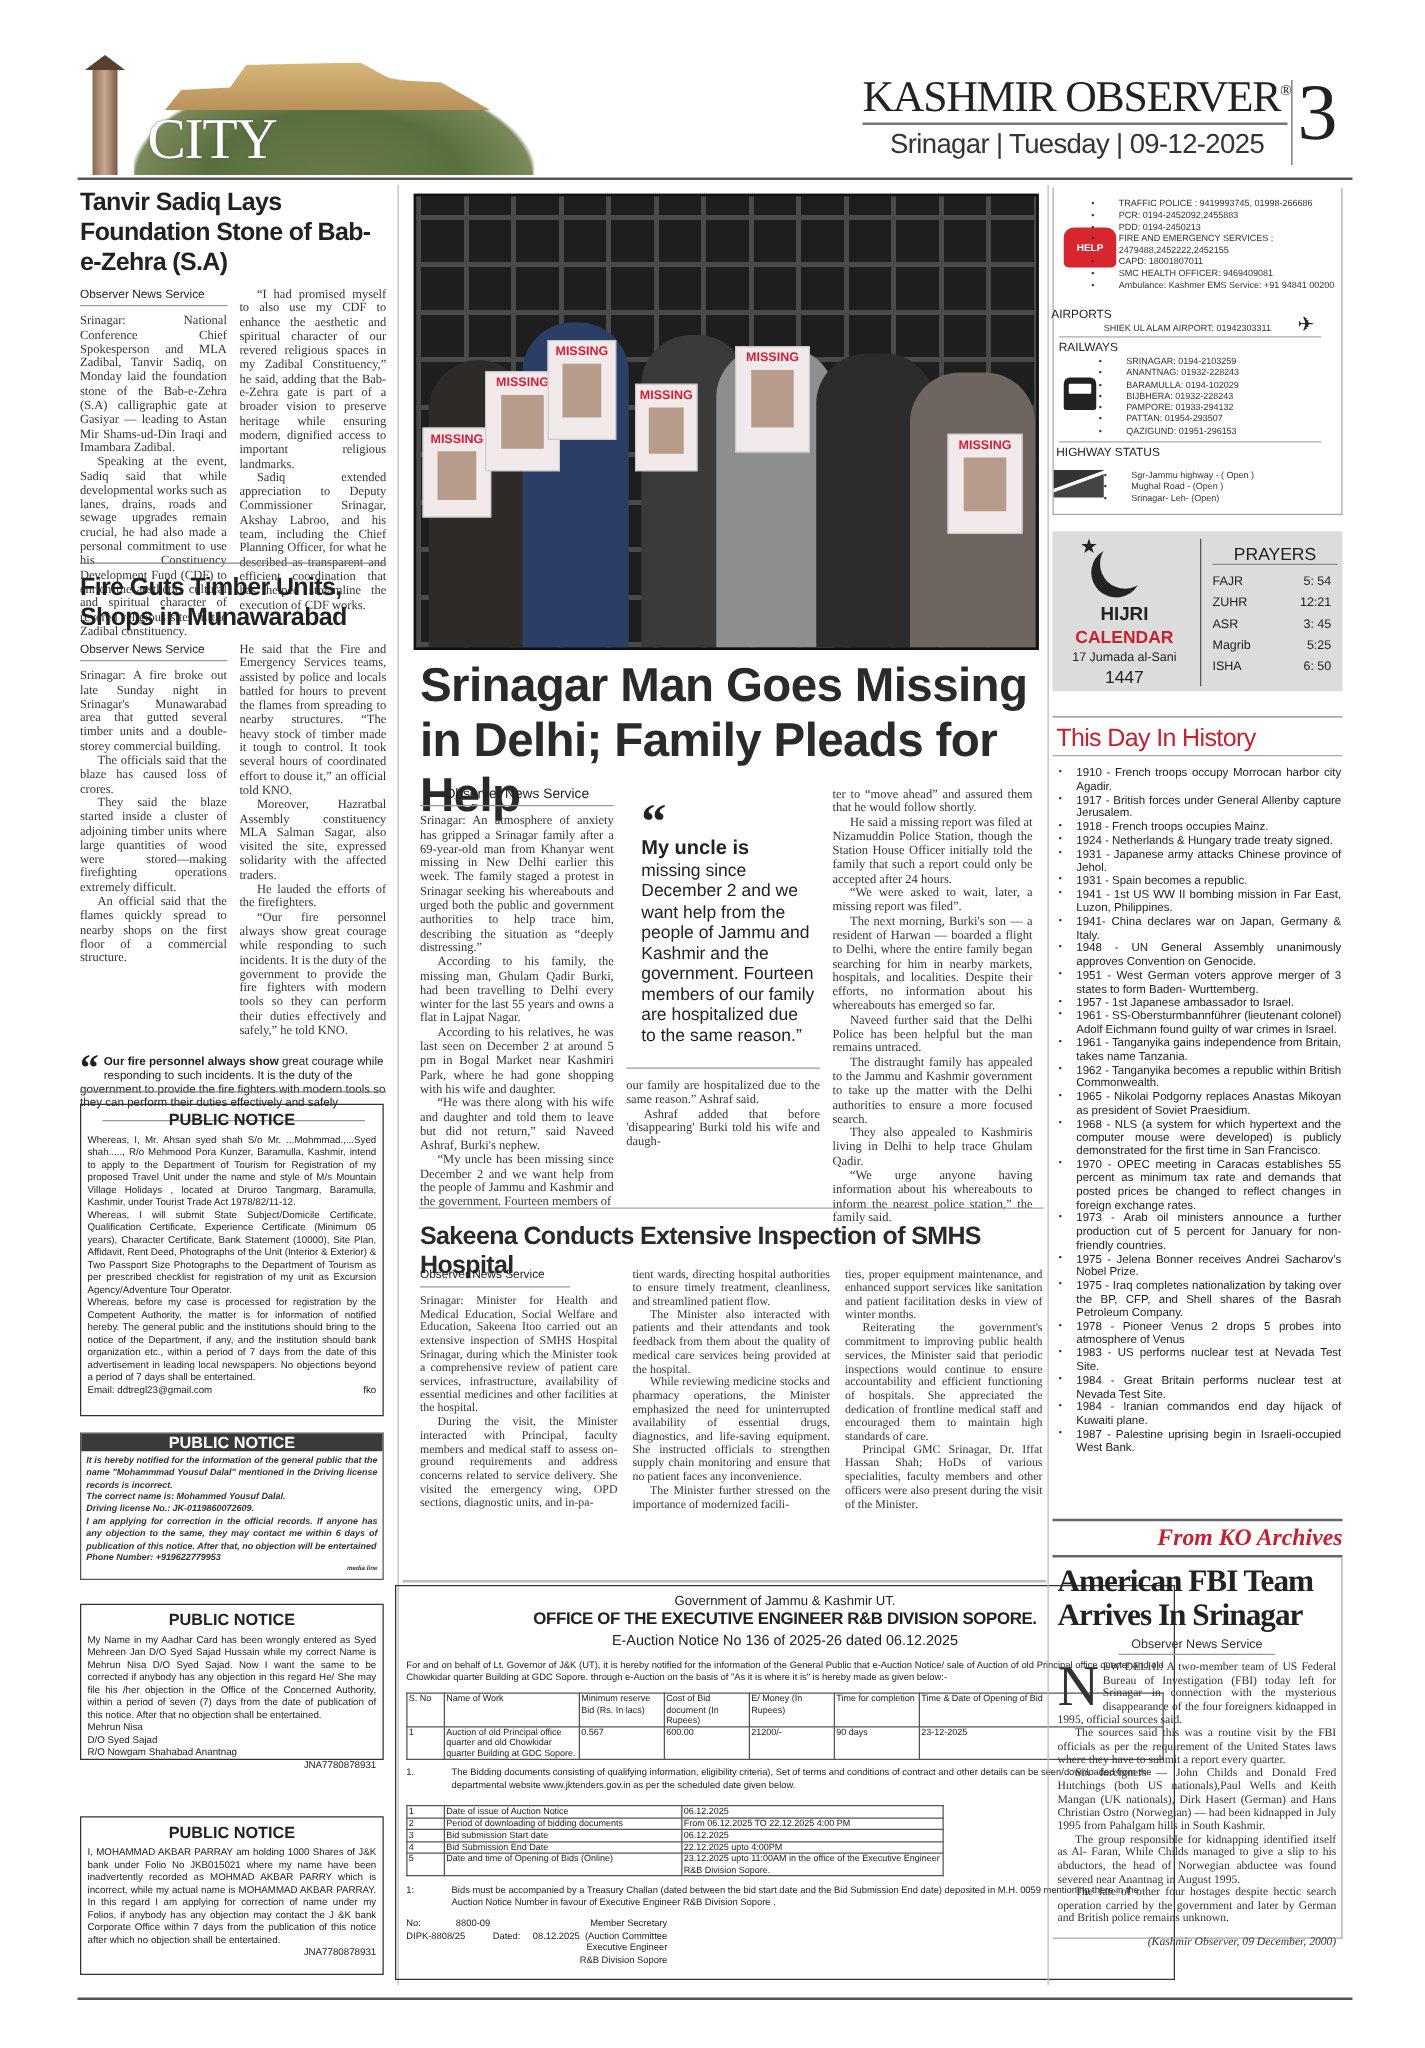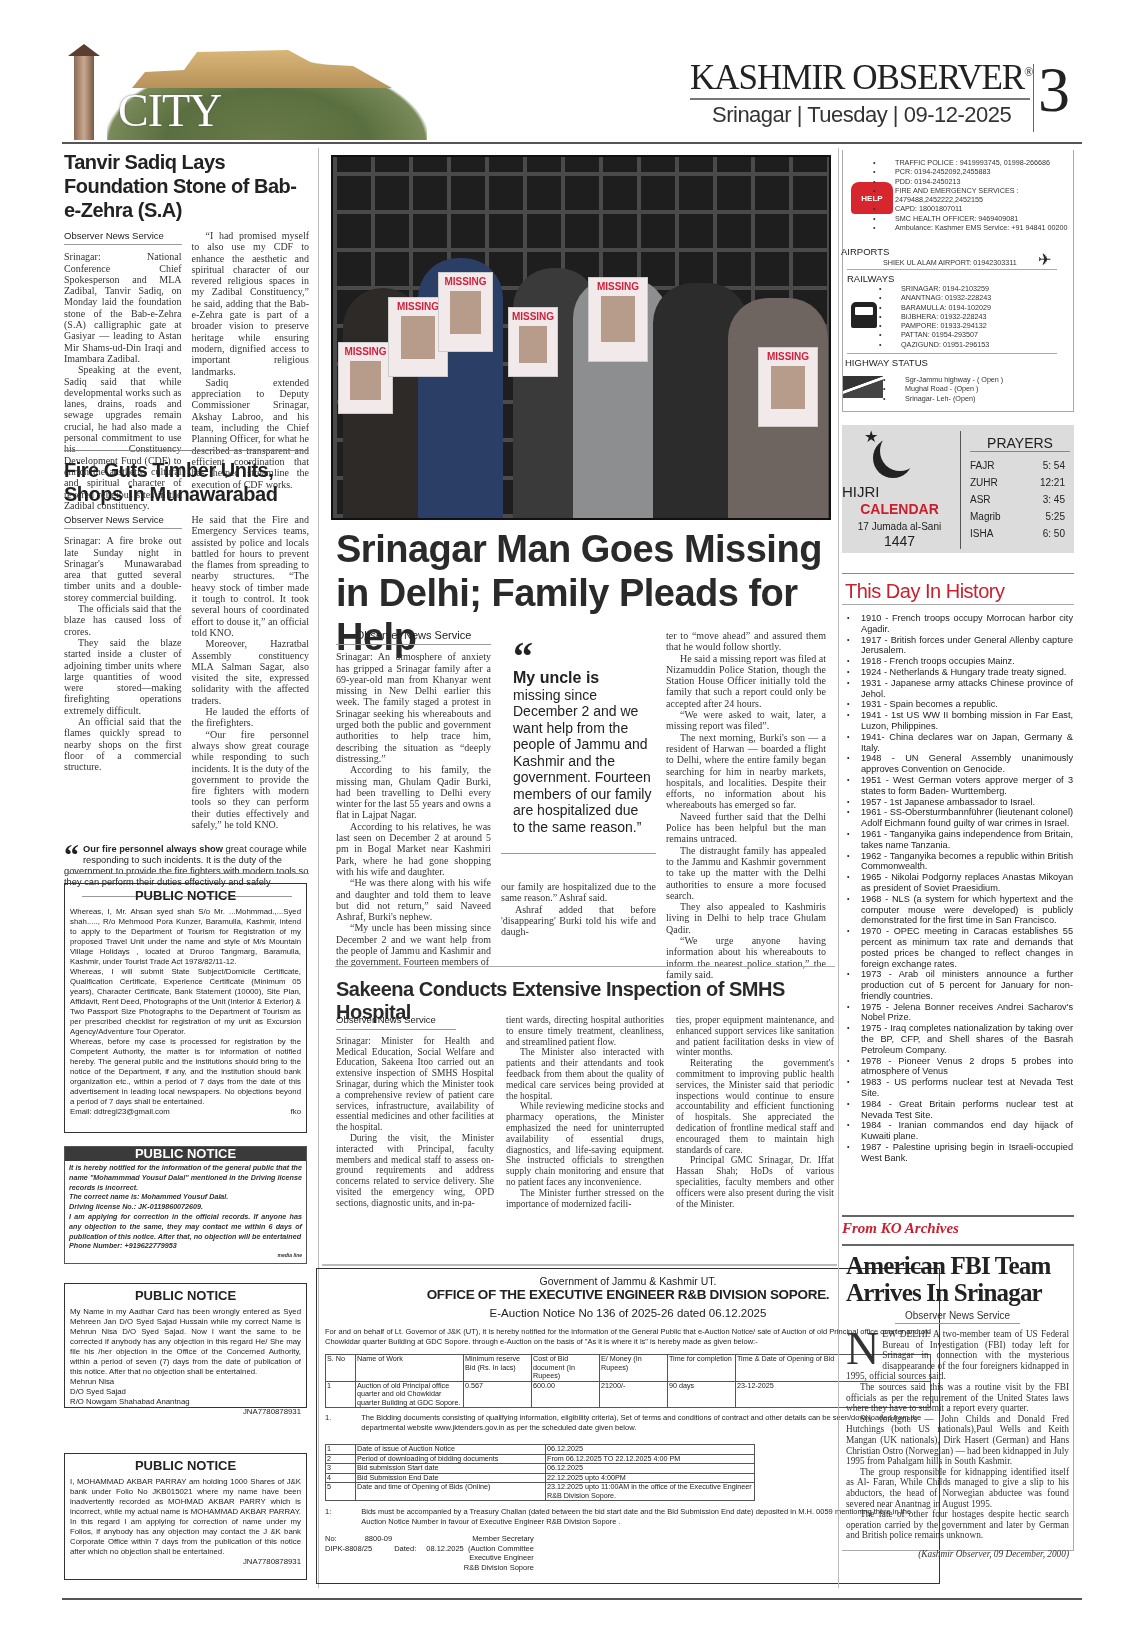--- a/index.html
+++ b/index.html
@@ -173,21 +173,21 @@
     <p>According to his relatives, he was last seen on December 2 at around 5 pm in Bogal Market near Kashmiri Park, where he had gone shopping with his wife and daughter.</p>
     <p>“He was there along with his wife and daughter and told them to leave but did not return,” said Naveed Ashraf, Burki's nephew.</p>
     <p>“My uncle has been missing since December 2 and we want help from the people of Jammu and Kashmir and the government. Fourteen members of</p>
   </div>
   <div style="width:155px">
     <div style="padding:14px 4px 0 12px;font-family:'Liberation Sans',sans-serif;font-size:14px;line-height:16.5px;color:#222;border-bottom:1px solid #999;padding-bottom:18px">
       <div style="font-size:40px;line-height:26px;font-weight:bold;font-family:'Liberation Serif',serif">“</div>
       <b style="font-size:16px">My uncle is</b><br>
       <span>missing since December 2 and we want help from the people of Jammu and Kashmir and the government. Fourteen members of our family are hospitalized due to the same reason.”</span>
     </div>
-    <div class="body-text" style="margin-top:27px">
+    <div class="body-text" style="margin-top:8px">
       <p class="noi">our family are hospitalized due to the same reason.” Ashraf said.</p>
       <p>Ashraf added that before 'disappearing' Burki told his wife and daugh-</p>
     </div>
   </div>
   <div class="body-text" style="width:160px">
     <p class="noi">ter to “move ahead” and assured them that he would follow shortly.</p>
     <p>He said a missing report was filed at Nizamuddin Police Station, though the Station House Officer initially told the family that such a report could only be accepted after 24 hours.</p>
     <p>“We were asked to wait, later, a missing report was filed”.</p>
     <p>The next morning, Burki's son — a resident of Harwan — boarded a flight to Delhi, where the entire family began searching for him in nearby markets, hospitals, and localities. Despite their efforts, no information about his whereabouts has emerged so far.</p>
     <p>Naveed further said that the Delhi Police has been helpful but the man remains untraced.</p>
@@ -332,21 +332,21 @@
   <ul class="abs" style="left:62px;top:225px;width:165px">
     <li>Sgr-Jammu highway - ( Open )</li>
     <li>Mughal Road - (Open )</li>
     <li>Srinagar- Leh- (Open)</li>
   </ul>
 </div>
 
 <div class="abs prayer-box">
   <div class="abs" style="left:38px;top:6px;width:40px;height:40px;border-radius:50%;box-shadow:-7px 7px 0 0 #222"></div>
   <div class="abs" style="left:22px;top:2px;font-size:16px;color:#222">★</div>
-  <div class="abs sans" style="left:0;top:58px;width:115px;font-weight:normal;font-size:15px;color:#222">HIJRI</div>
+  <div class="abs sans" style="left:0;top:58px;width:115px;text-align:center;font-weight:bold;font-size:15px;color:#222">HIJRI</div>
   <div class="abs sans" style="left:0;top:76px;width:115px;text-align:center;font-weight:bold;font-size:14px;color:#c8202f">CALENDAR</div>
   <div class="abs sans" style="left:0;top:96px;width:115px;text-align:center;font-size:10px;color:#222">17 Jumada al-Sani</div>
   <div class="abs sans" style="left:0;top:108px;width:115px;text-align:center;font-size:14px;color:#222">1447</div>
   <div class="abs" style="left:118px;top:6px;width:1px;height:118px;background:#555"></div>
   <div class="abs sans" style="left:128px;top:10px;width:100px;text-align:center;font-size:14px;color:#222;border-bottom:1px solid #888">PRAYERS</div>
   <div class="abs sans" style="left:128px;top:32px;width:95px;font-size:10px;line-height:17px;color:#222">
     <div style="display:flex;justify-content:space-between">
         <span>FAJR</span>
         <span>5: 54</span>
       </div>
@@ -394,21 +394,21 @@
   <li>1975 - Jelena Bonner receives Andrei Sacharov's Nobel Prize.</li>
   <li>1975 - Iraq completes nationalization by taking over the BP, CFP, and Shell shares of the Basrah Petroleum Company.</li>
   <li>1978 - Pioneer Venus 2 drops 5 probes into atmosphere of Venus</li>
   <li>1983 - US performs nuclear test at Nevada Test Site.</li>
   <li>1984 - Great Britain performs nuclear test at Nevada Test Site.</li>
   <li>1984 - Iranian commandos end day hijack of Kuwaiti plane.</li>
   <li>1987 - Palestine uprising begin in Israeli-occupied West Bank.</li>
 </ul>
 
 <div class="abs" style="left:842px;top:1215px;width:232px;height:2px;background:#666"></div>
-<div class="abs" style="left:842px;top:1220px;width:232px;text-align:left;font-family:'Liberation Serif',serif;font-style:italic;font-weight:bold;font-size:15px;color:#c8202f">From KO Archives</div>
+<div class="abs" style="left:842px;top:1220px;width:232px;text-align:right;font-family:'Liberation Serif',serif;font-style:italic;font-weight:bold;font-size:19px;color:#c8202f">From KO Archives</div>
 <div class="abs" style="left:842px;top:1244px;width:232px;height:2px;background:#666"></div>
 <div class="abs" style="left:842px;top:1246px;width:232px;height:305px;border-right:1px solid #aaa;border-bottom:1px solid #aaa">
   <h2 style="font-family:'Liberation Serif',serif;font-weight:bold;font-size:25px;line-height:27px;color:#222;letter-spacing:-0.8px;padding:6px 0 0 4px">American FBI Team Arrives In Srinagar</h2>
   <div style="text-align:center;font-family:'Liberation Sans',sans-serif;font-stretch:condensed;font-size:10px;margin-top:4px;color:#333"><span style="border-bottom:1px solid #999;padding:0 10px 2px">Observer News Service</span></div>
   <div class="body-text" style="margin-top:8px;padding:0 4px;font-size:9.3px;line-height:10.6px">
     <p class="noi"><span style="float:left;font-size:46px;line-height:40px;margin-right:3px;font-family:'Liberation Serif',serif">N</span><span>EW DELHI: A two-member team of US Federal Bureau of Investigation (FBI) today left for Srinagar in connection with the mys­terious disappearance of the four foreigners kidnapped in 1995, official sources said.</span></p>
     <p>The sources said this was a routine visit by the FBI officials as per the requirement of the United States laws where they have to submit a report every quarter.</p>
     <p>Six foreigners — John Childs and Donald Fred Hutchings (both US nationals),Paul Wells and Keith Mangan (UK nationals), Dirk Hasert (German) and Hans Christian Ostro (Norwegian) — had been kidnapped in July 1995 from Pahalgam hills in South Kashmir.</p>
     <p>The group responsible for kidnapping identified itself as Al- Faran, While Childs managed to give a slip to his abductors, the head of Norwegian abductee was found severed near Anantnag in August 1995.</p>
     <p>The fate of other four hostages despite hectic search operation carried by the government and later by German and British po­lice remains unknown.</p>

